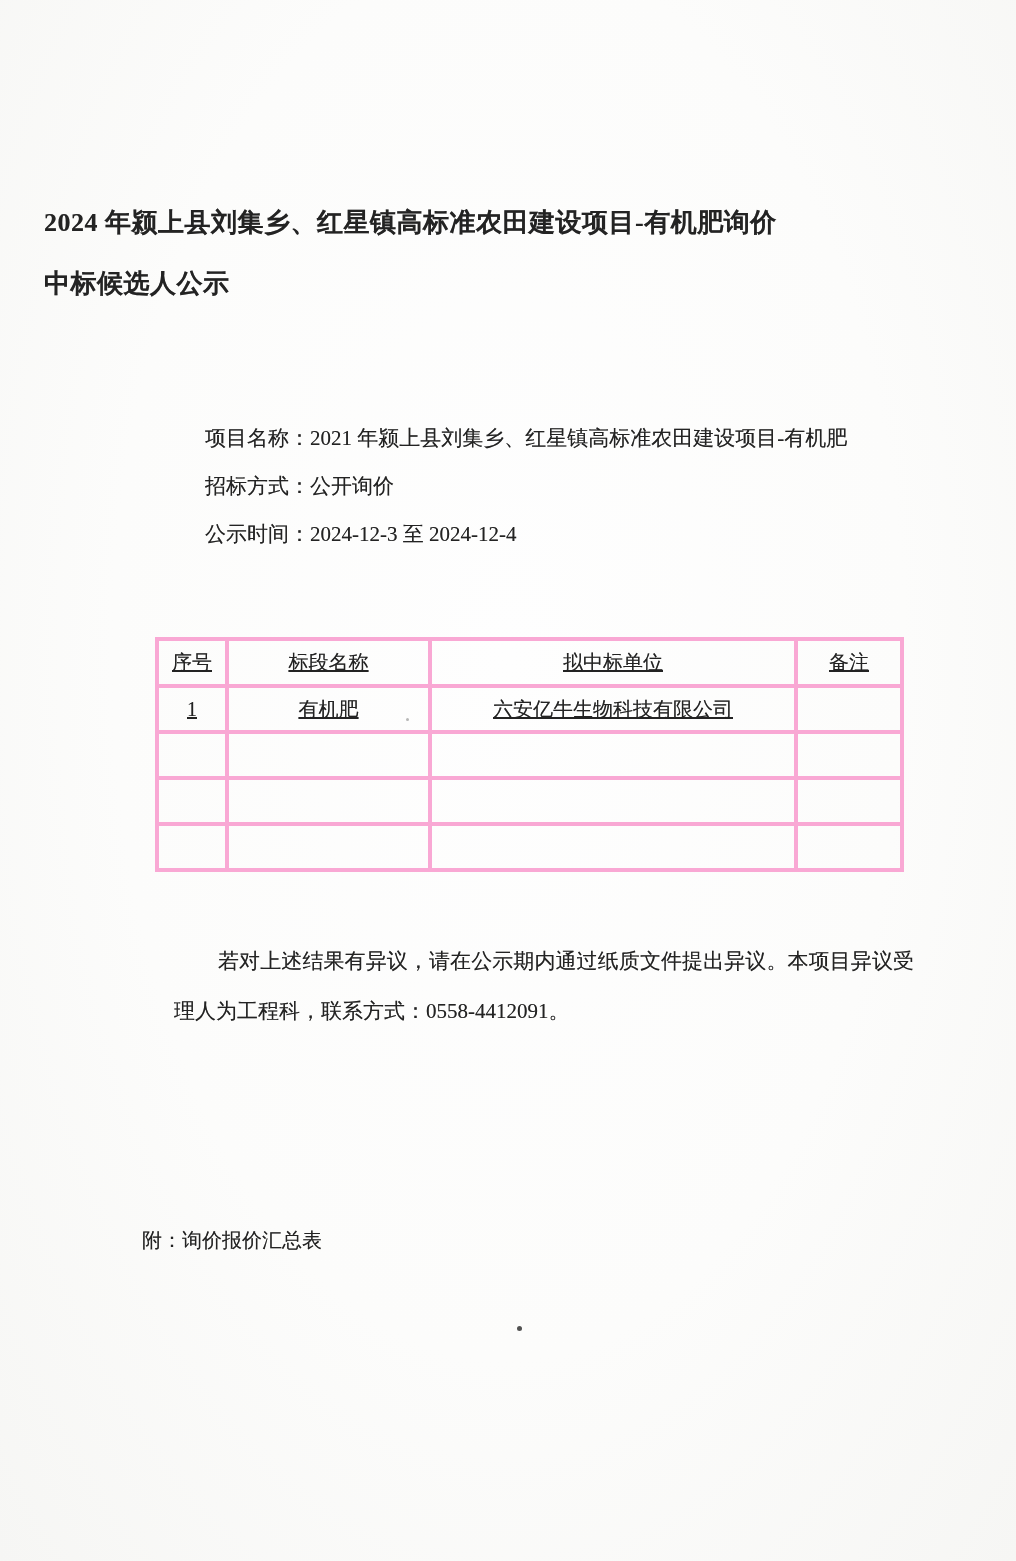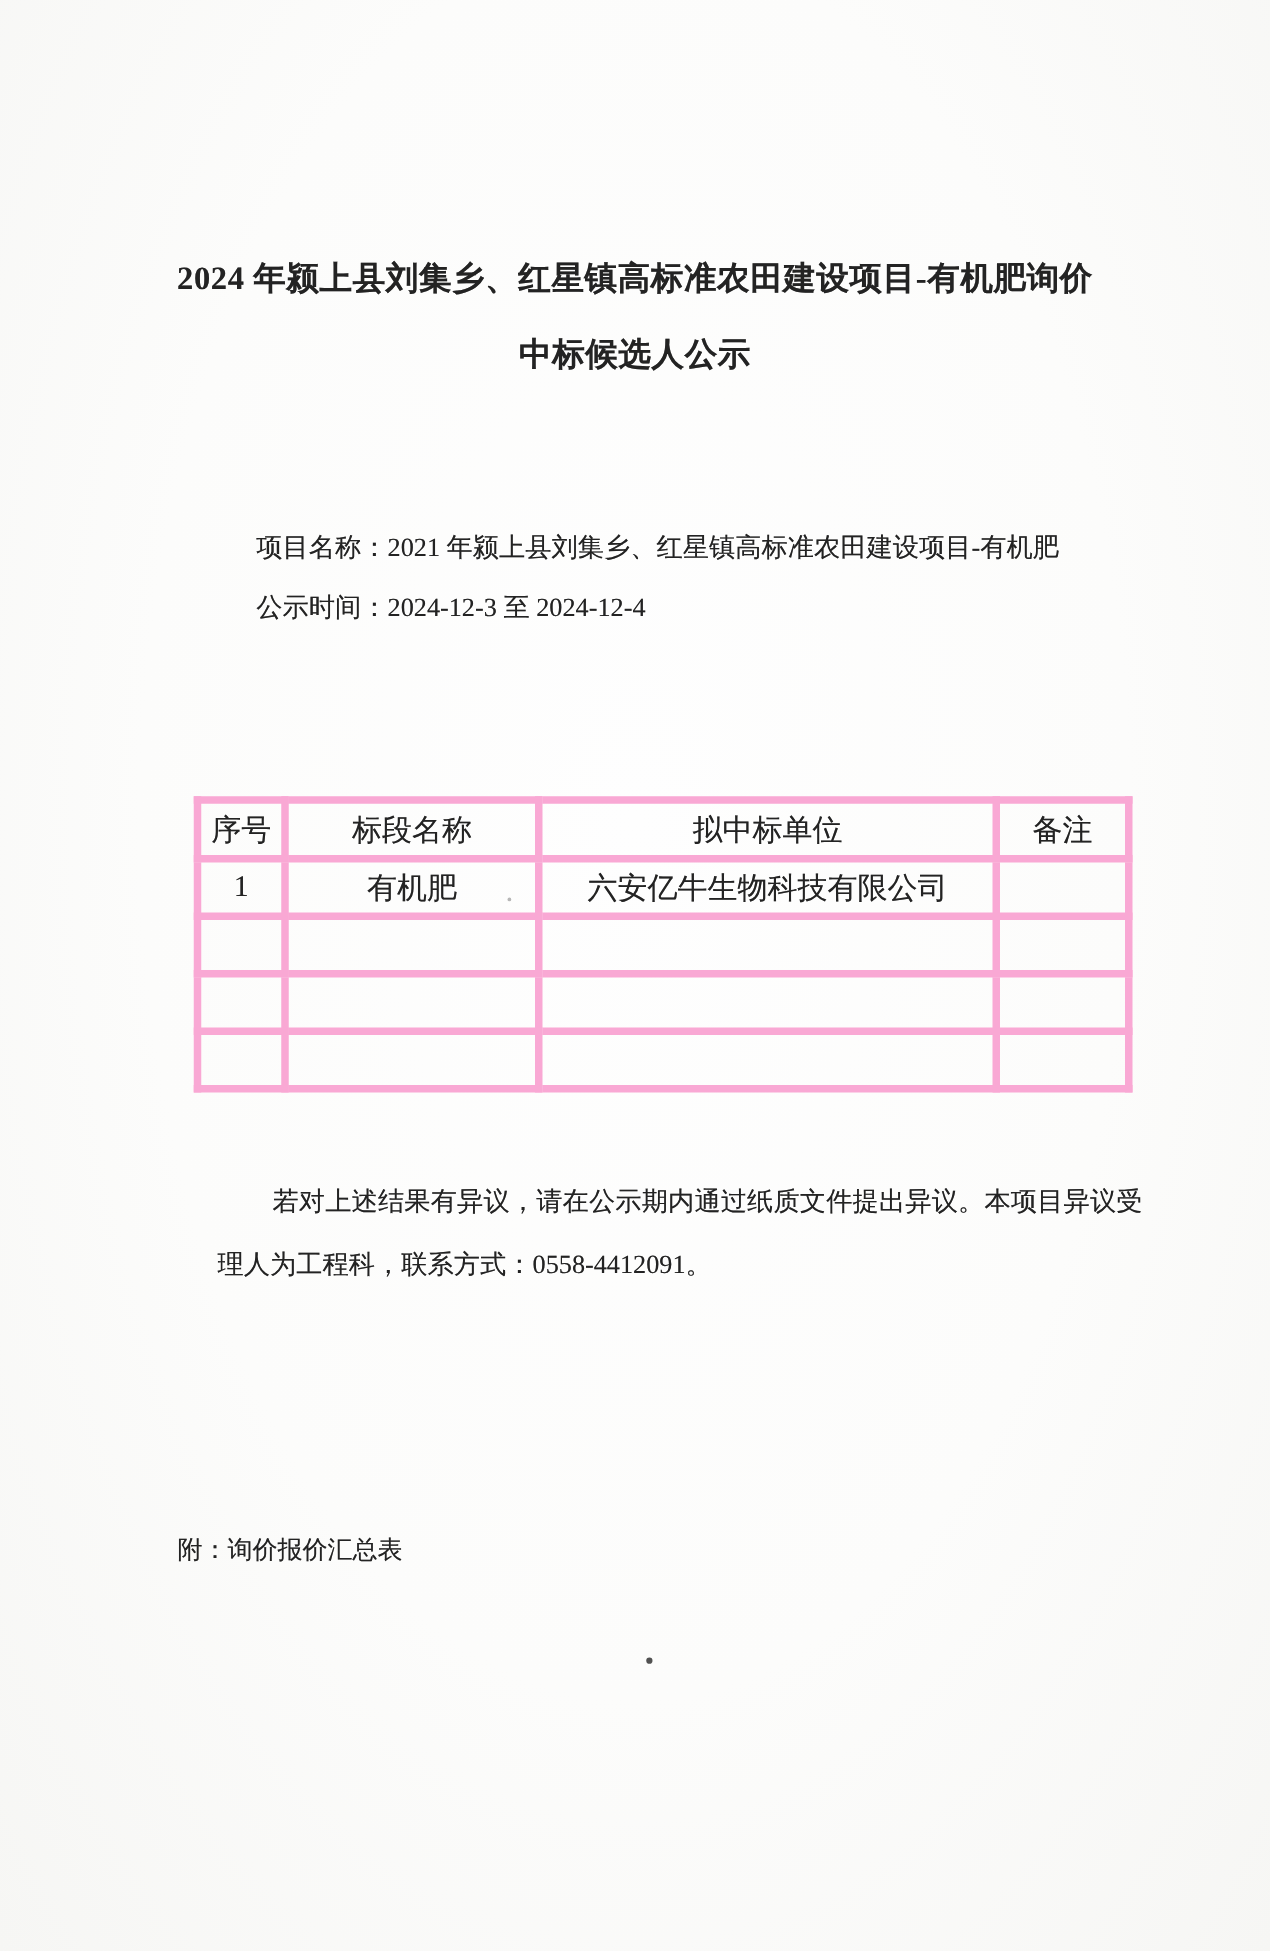--- a/index.html
+++ b/index.html
@@ -9,46 +9,46 @@
     font-family: "Liberation Serif", "DejaVu Serif", serif;
     color: #232323;
     background: radial-gradient(ellipse at 50% 42%, #fefefe 0%, #fcfcfb 55%, #f6f6f4 100%);
     position: relative;
     overflow: hidden;
   }
   .scan-text { text-shadow: 0 0 0.5px rgba(20,20,20,0.45); }
 
   .doc-title {
     position: absolute; left: 0; width: 100%;
-    text-align: center; font-size: 26px; font-weight: bold;
-    letter-spacing: 0.5px; margin: 0;
+    font-size: 26px; font-weight: bold;
+    letter-spacing: 0.5px; margin: 0; padding-left: 44px;
   }
   .doc-title.line1 { top: 205px; }
   .doc-title.line2 { top: 266px; }
 
   .info-block {
     position: absolute; top: 414px; left: 205px; right: 110px;
     font-size: 21px;
   }
   .info-line { height: 48px; line-height: 48px; white-space: nowrap; }
 
   table.award-table {
     position: absolute; top: 637px; left: 155px;
     width: 745px; border-collapse: collapse;
     table-layout: fixed;
   }
   table.award-table col.c-seq   { width: 70px; }
   table.award-table col.c-name  { width: 203px; }
   table.award-table col.c-unit  { width: 366px; }
   table.award-table col.c-note  { width: 106px; }
   table.award-table th, table.award-table td {
-    border: 6px solid #f9a8d4;
+    border: 4px solid #f9a8d4;
     text-align: center; vertical-align: middle;
-    font-size: 24px; font-weight: normal;
-    padding: 0; overflow: hidden;
+    font-size: 20px; font-weight: normal;
+    padding: 0; overflow: hidden; text-decoration: underline;
   }
   table.award-table th { height: 47px; }
   table.award-table td { height: 46px; }
 
   .objection-para {
     position: absolute; top: 920px; left: 158px; width: 740px;
     font-size: 21px; line-height: 50px;
     text-indent: 44px; text-align: justify;
     margin: 16px;
   }
@@ -63,20 +63,21 @@
   .speck-2 { left: 517px; top: 1326px; width: 5px; height: 5px; opacity: 0.85; }
 </style>
 </head>
 <body>
 
 <h1 class="doc-title line1 scan-text">2024 年颍上县刘集乡、红星镇高标准农田建设项目-有机肥询价</h1>
 <h1 class="doc-title line2 scan-text">中标候选人公示</h1>
 
 <div class="info-block">
   <div class="info-line scan-text"><span>项目名称：</span><span>2021 年颍上县刘集乡、红星镇高标准农田建设项目-有机肥</span></div>
+  <div class="info-line scan-text"><span>招标方式：</span><span>公开询价</span></div>
   <div class="info-line scan-text"><span>公示时间：</span><span>2024-12-3 至 2024-12-4</span></div>
 </div>
 
 <table class="award-table">
   <colgroup>
     <col class="c-seq">
       <col class="c-name">
       <col class="c-unit">
       <col class="c-note">
   </colgroup>

